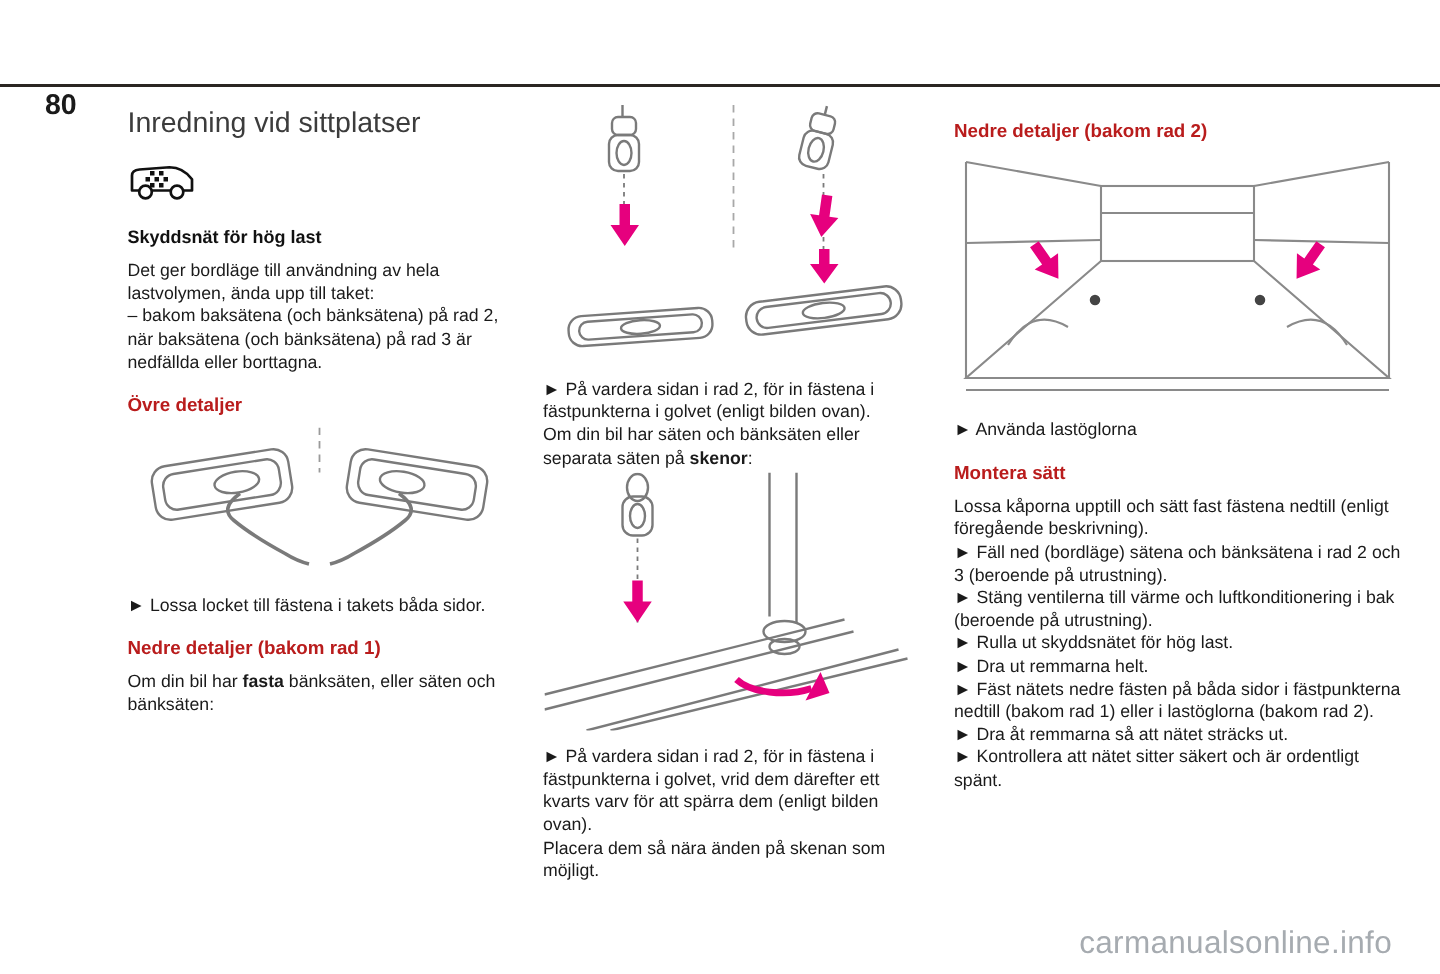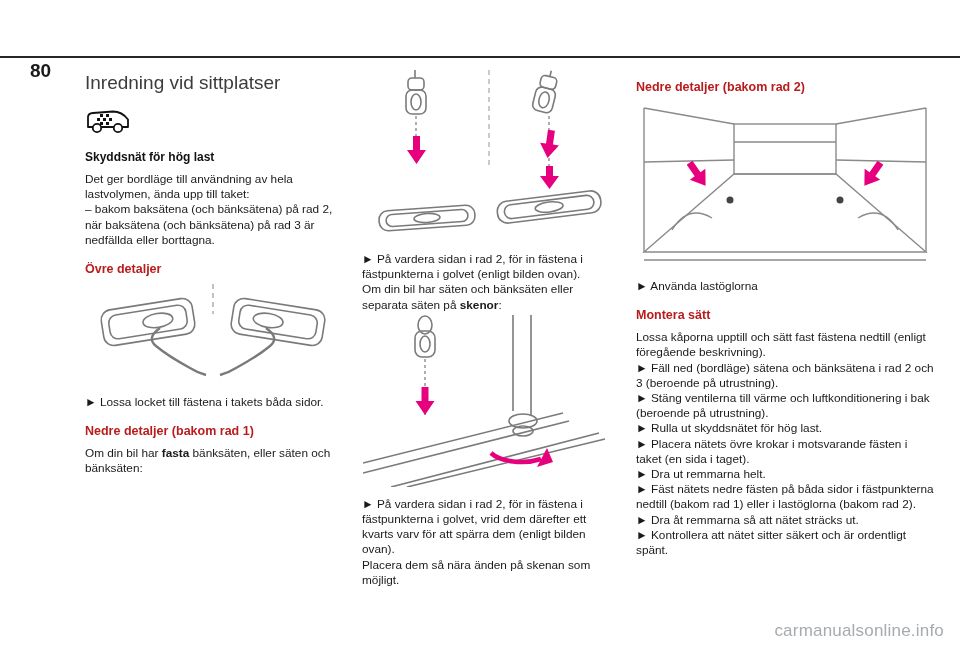--- a/index.html
+++ b/index.html
@@ -15,21 +15,21 @@
   .col-2{left:362px;width:253px;}
   .col-3{left:636px;width:298px;}
   .title{font-size:19px;font-weight:400;color:#3c3c3c;margin:4px 0 10px;}
   .h2{font-size:12px;font-weight:700;margin:10px 0 8px;color:#111;}
   .h3{font-size:12.5px;font-weight:700;margin:14px 0 8px;color:#b91c1c;}
   .body{font-size:11.8px;line-height:15.2px;margin:0;}
   .mt10{margin-top:10px;}
   .mt12{margin-top:12px;}
   .figure{display:flex;justify-content:center;margin:2px 0 6px;}
   .van{margin:2px 0 4px;}
-  .watermark{position:absolute;right:16px;bottom:8px;font-size:17px;color:#a6abb0;letter-spacing:.2px;}
+  .watermark{position:absolute;right:32px;bottom:8px;font-size:21px;color:#a6abb0;letter-spacing:.2px;}
   b{font-weight:700;}
 </style>
 </head>
 <body>
 
 <div>
 
   <div class="page-number">80</div>
   <div class="top-rule"></div>
 
@@ -193,21 +193,20 @@
       </svg>
     </div>
 
     <p class="body mt12">►  Använda lastöglorna</p>
 
     <h3 class="h3">Montera sätt</h3>
     <p class="body">Lossa kåporna upptill och sätt fast fästena nedtill (enligt föregående beskrivning).</p>
     <p class="body">►  Fäll ned (bordläge) sätena och bänksätena i rad 2 och 3 (beroende på utrustning).</p>
     <p class="body">►  Stäng ventilerna till värme och luftkonditionering i bak (beroende på utrustning).</p>
     <p class="body">►  Rulla ut skyddsnätet för hög last.</p>
-    <p class="body">►  Placera nätets övre krokar i motsvarande fästen i taket (en sida i taget).</p>
     <p class="body">►  Dra ut remmarna helt.</p>
     <p class="body">►  Fäst nätets nedre fästen på båda sidor i fästpunkterna nedtill (bakom rad 1) eller i lastöglorna (bakom rad 2).</p>
     <p class="body">►  Dra åt remmarna så att nätet sträcks ut.</p>
     <p class="body">►  Kontrollera att nätet sitter säkert och är ordentligt spänt.</p>
   </div>
 
   <div class="watermark">carmanualsonline.info</div>
 </div>
 
 </body></html>

